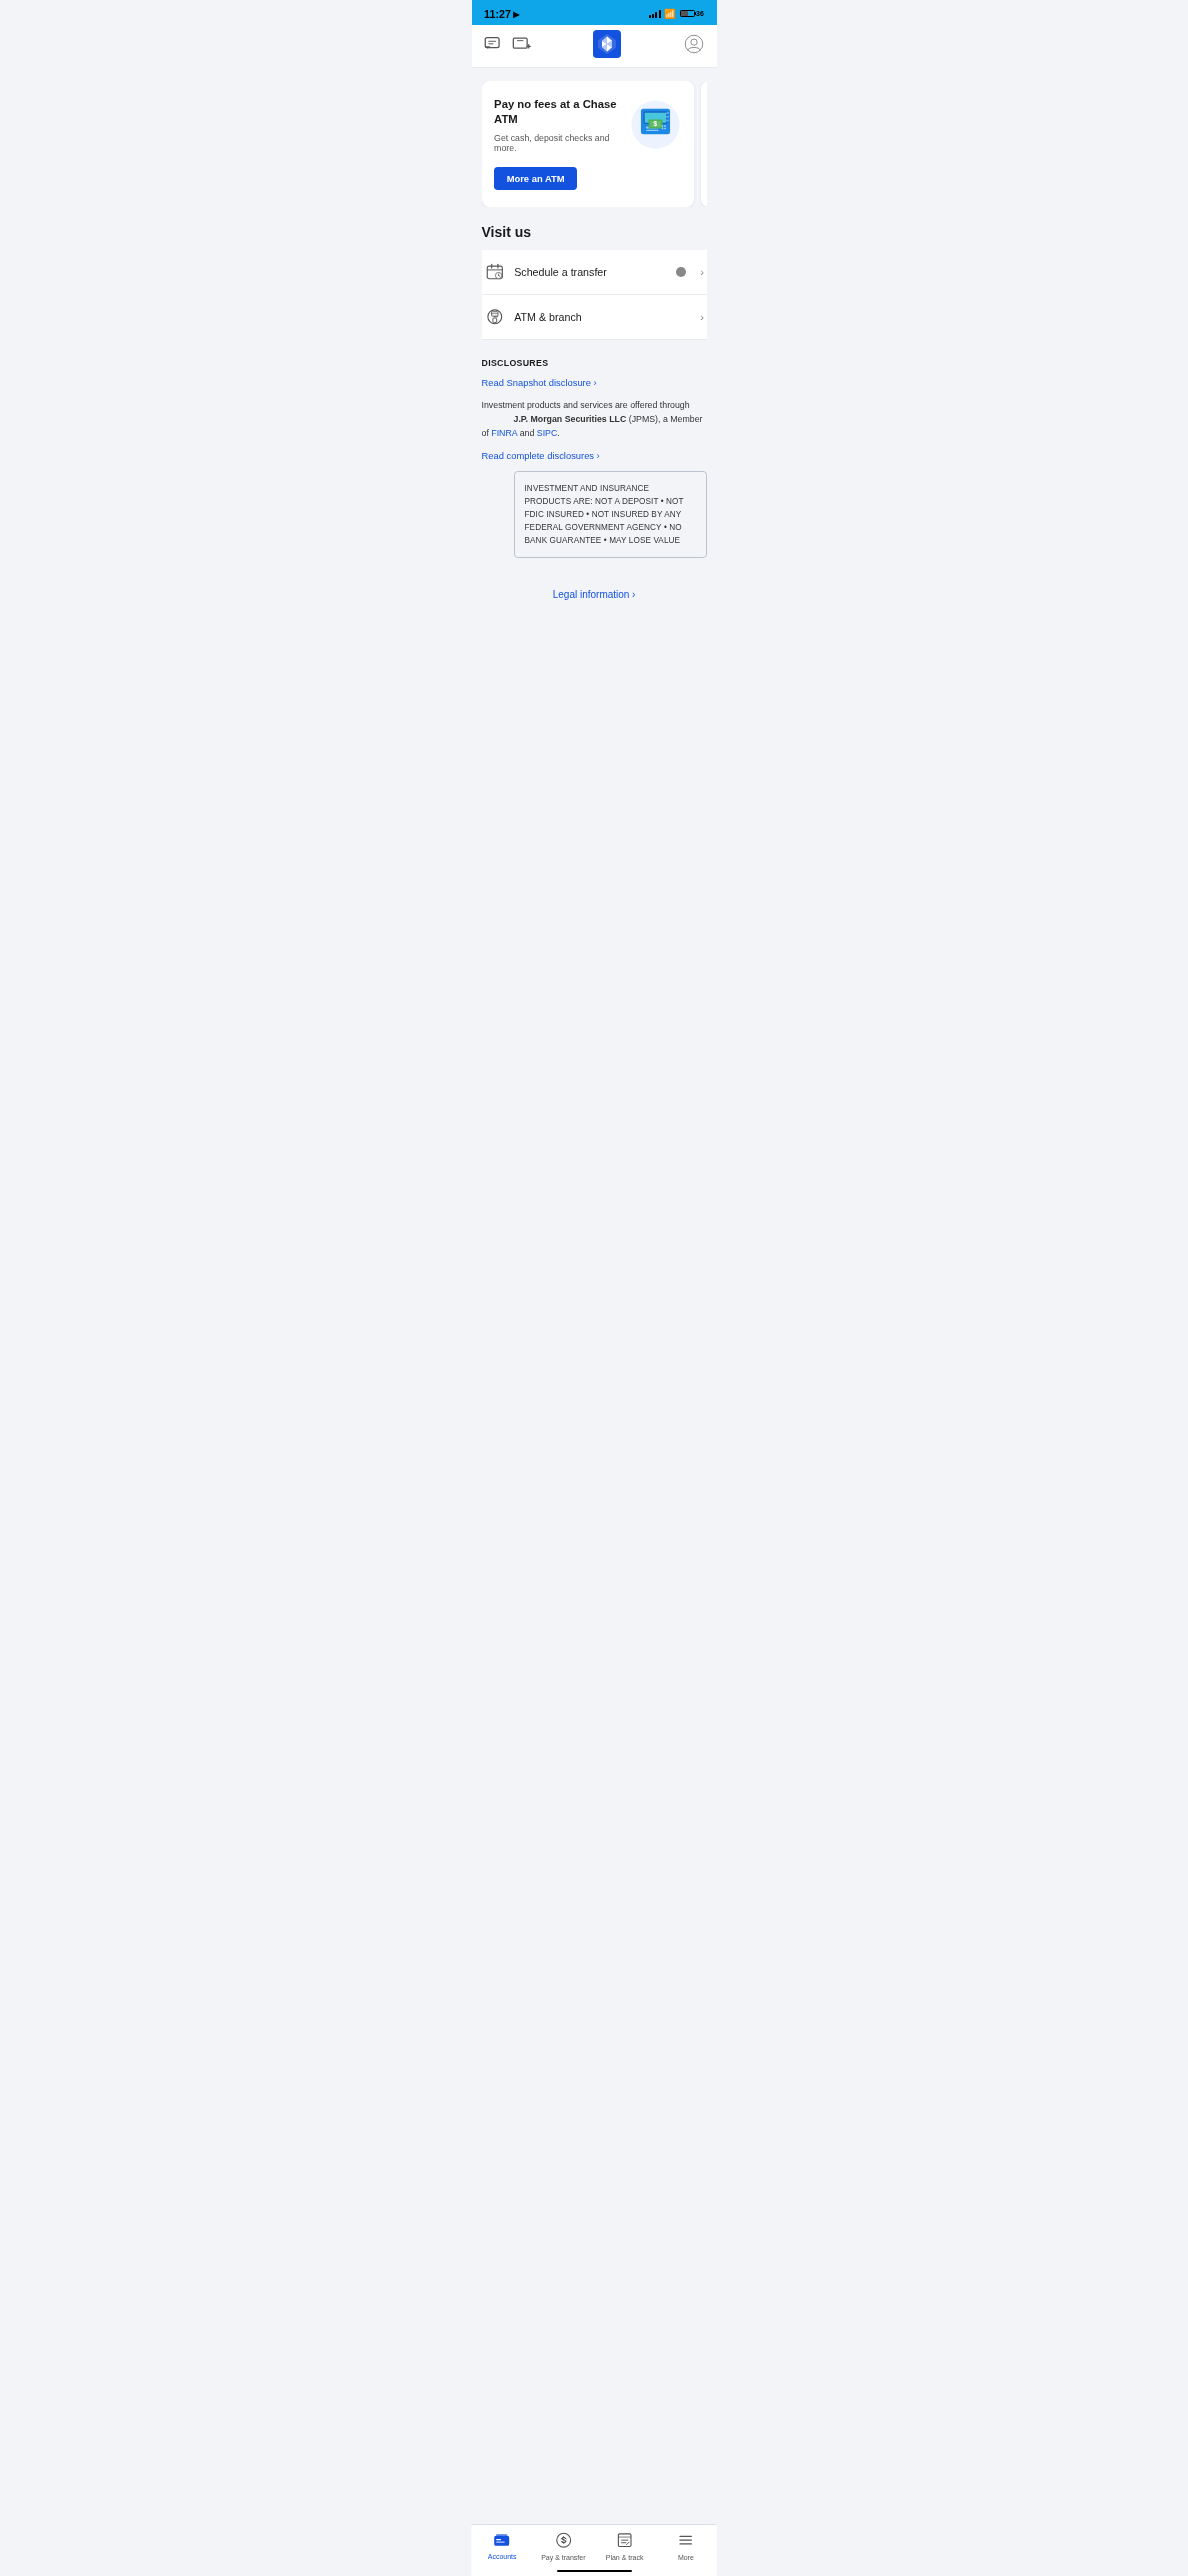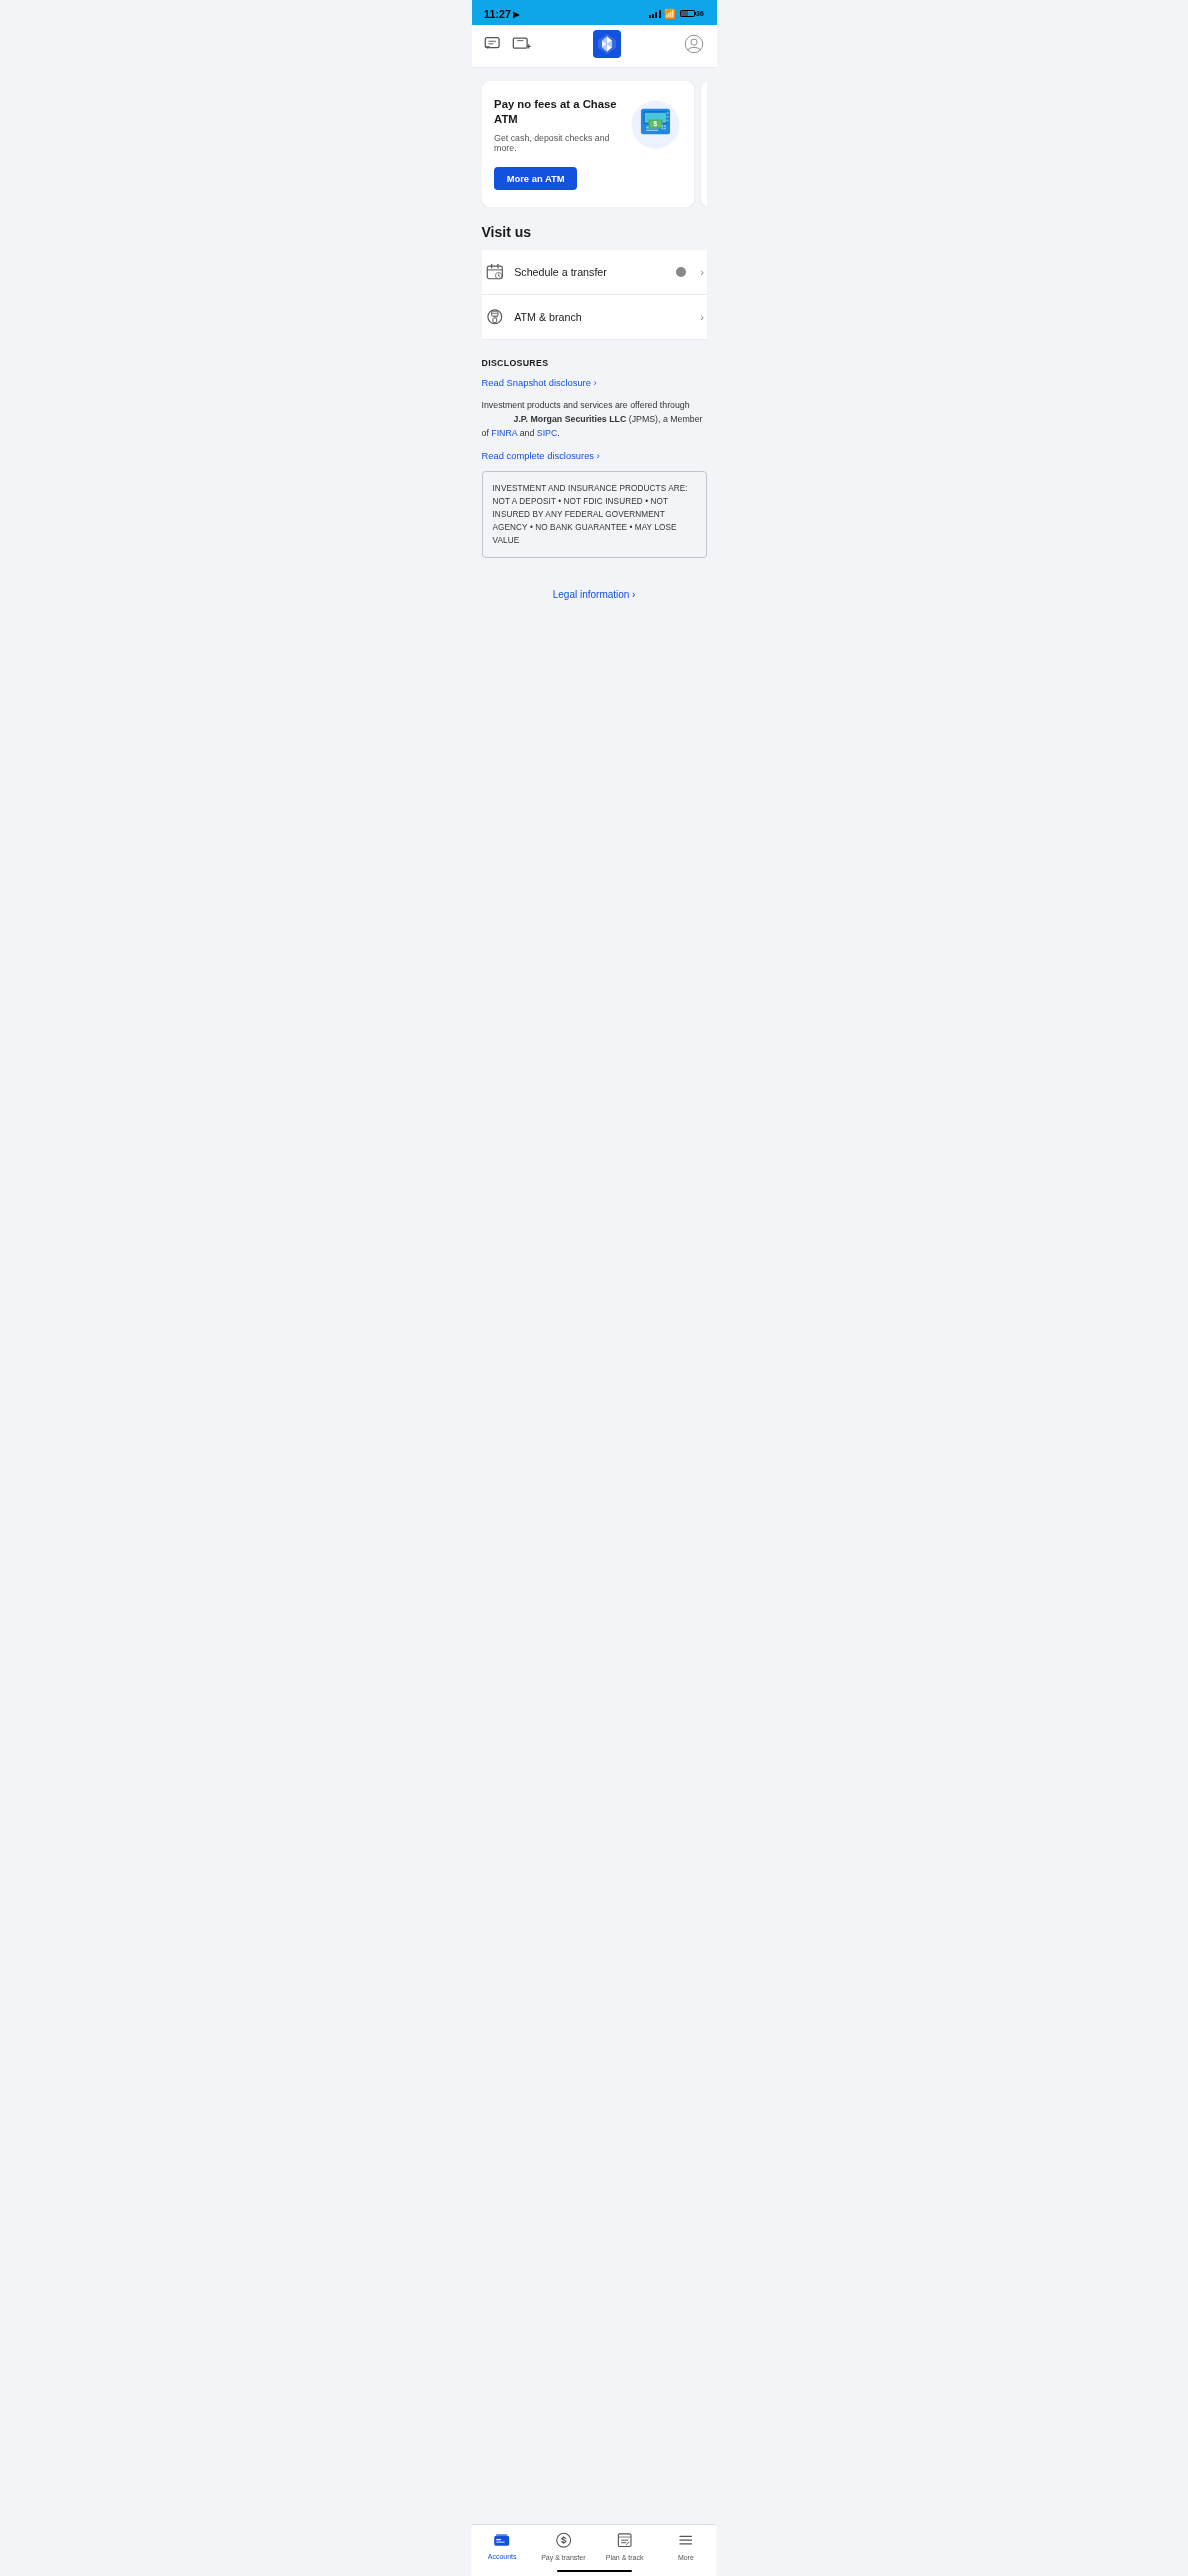--- a/index.html
+++ b/index.html
@@ -209,20 +209,21 @@
     }
     .disclosure-text strong {
       font-weight: 700;
       margin-left: 32px;
     }
     .disclosure-box {
       border: 0.6px solid #bcc3cc;
       border-radius: 3.8px;
       padding: 10px;
       margin-bottom: 15px;
+      margin-left: 32px;
     }
     .disclosure-box-text {
       font-size: 8.2px;
       color: #333;
       line-height: 1.6;
       font-weight: 500;
       letter-spacing: 0.1px;
     }
 
     

